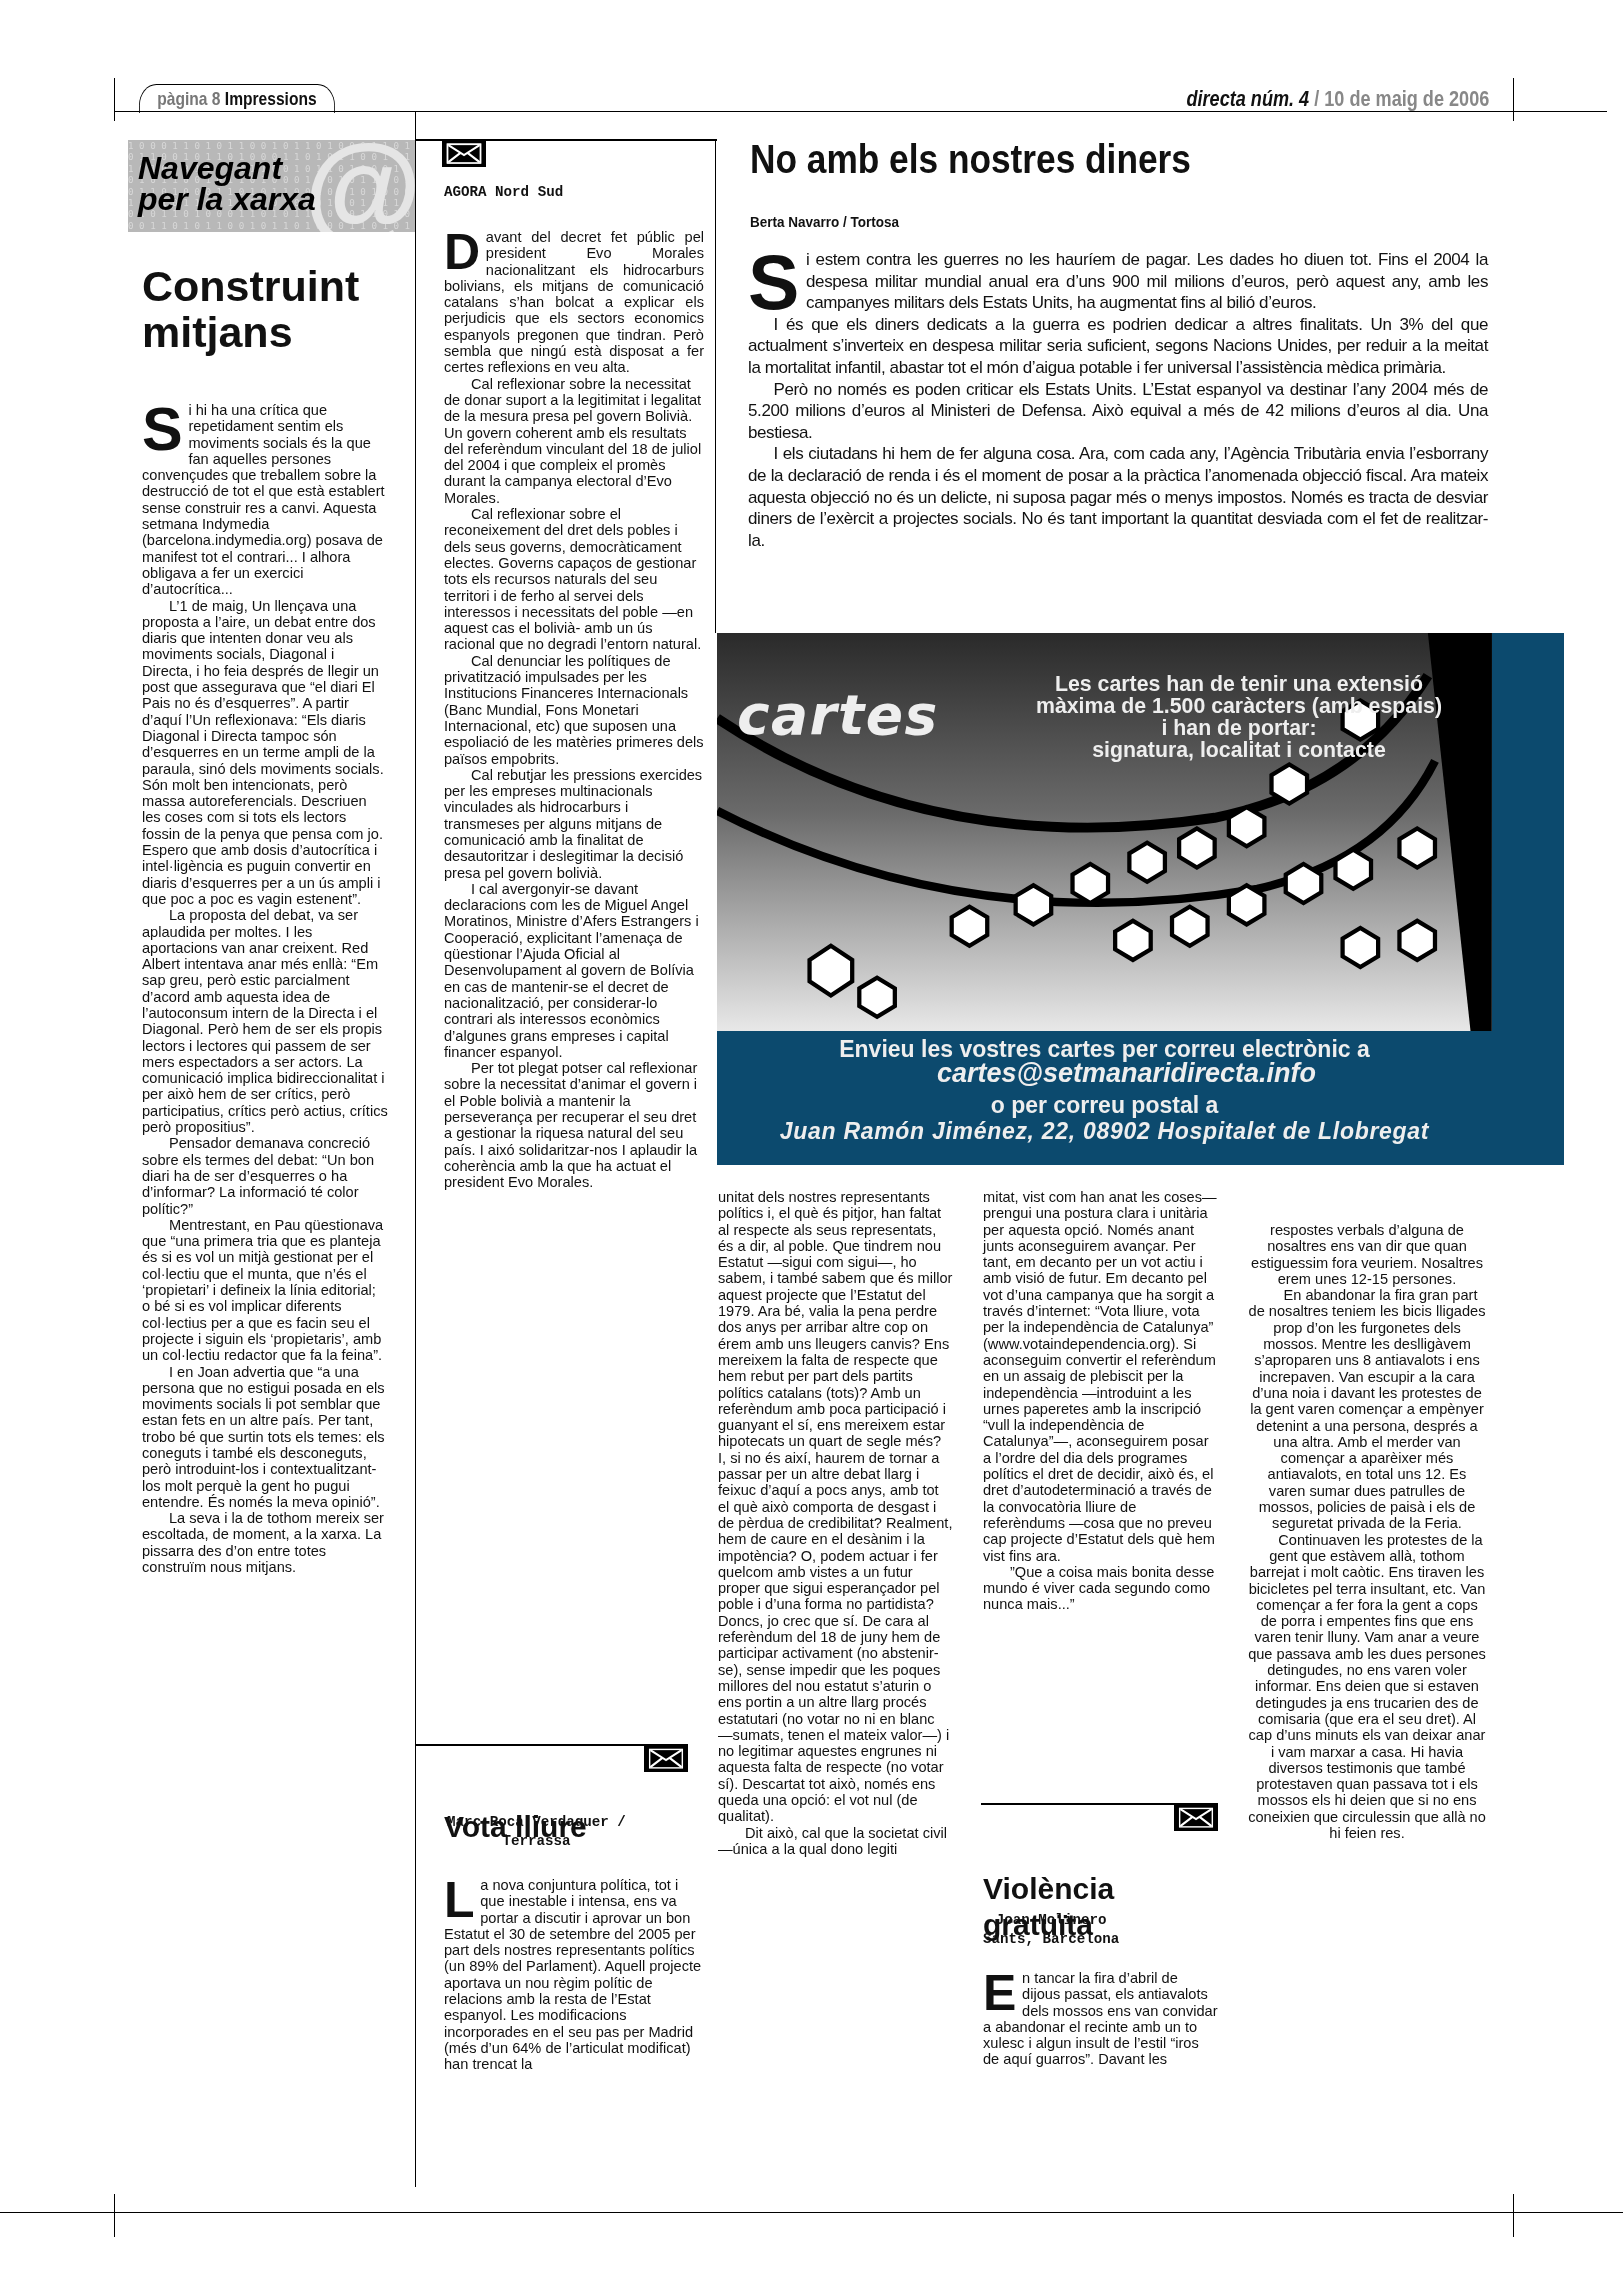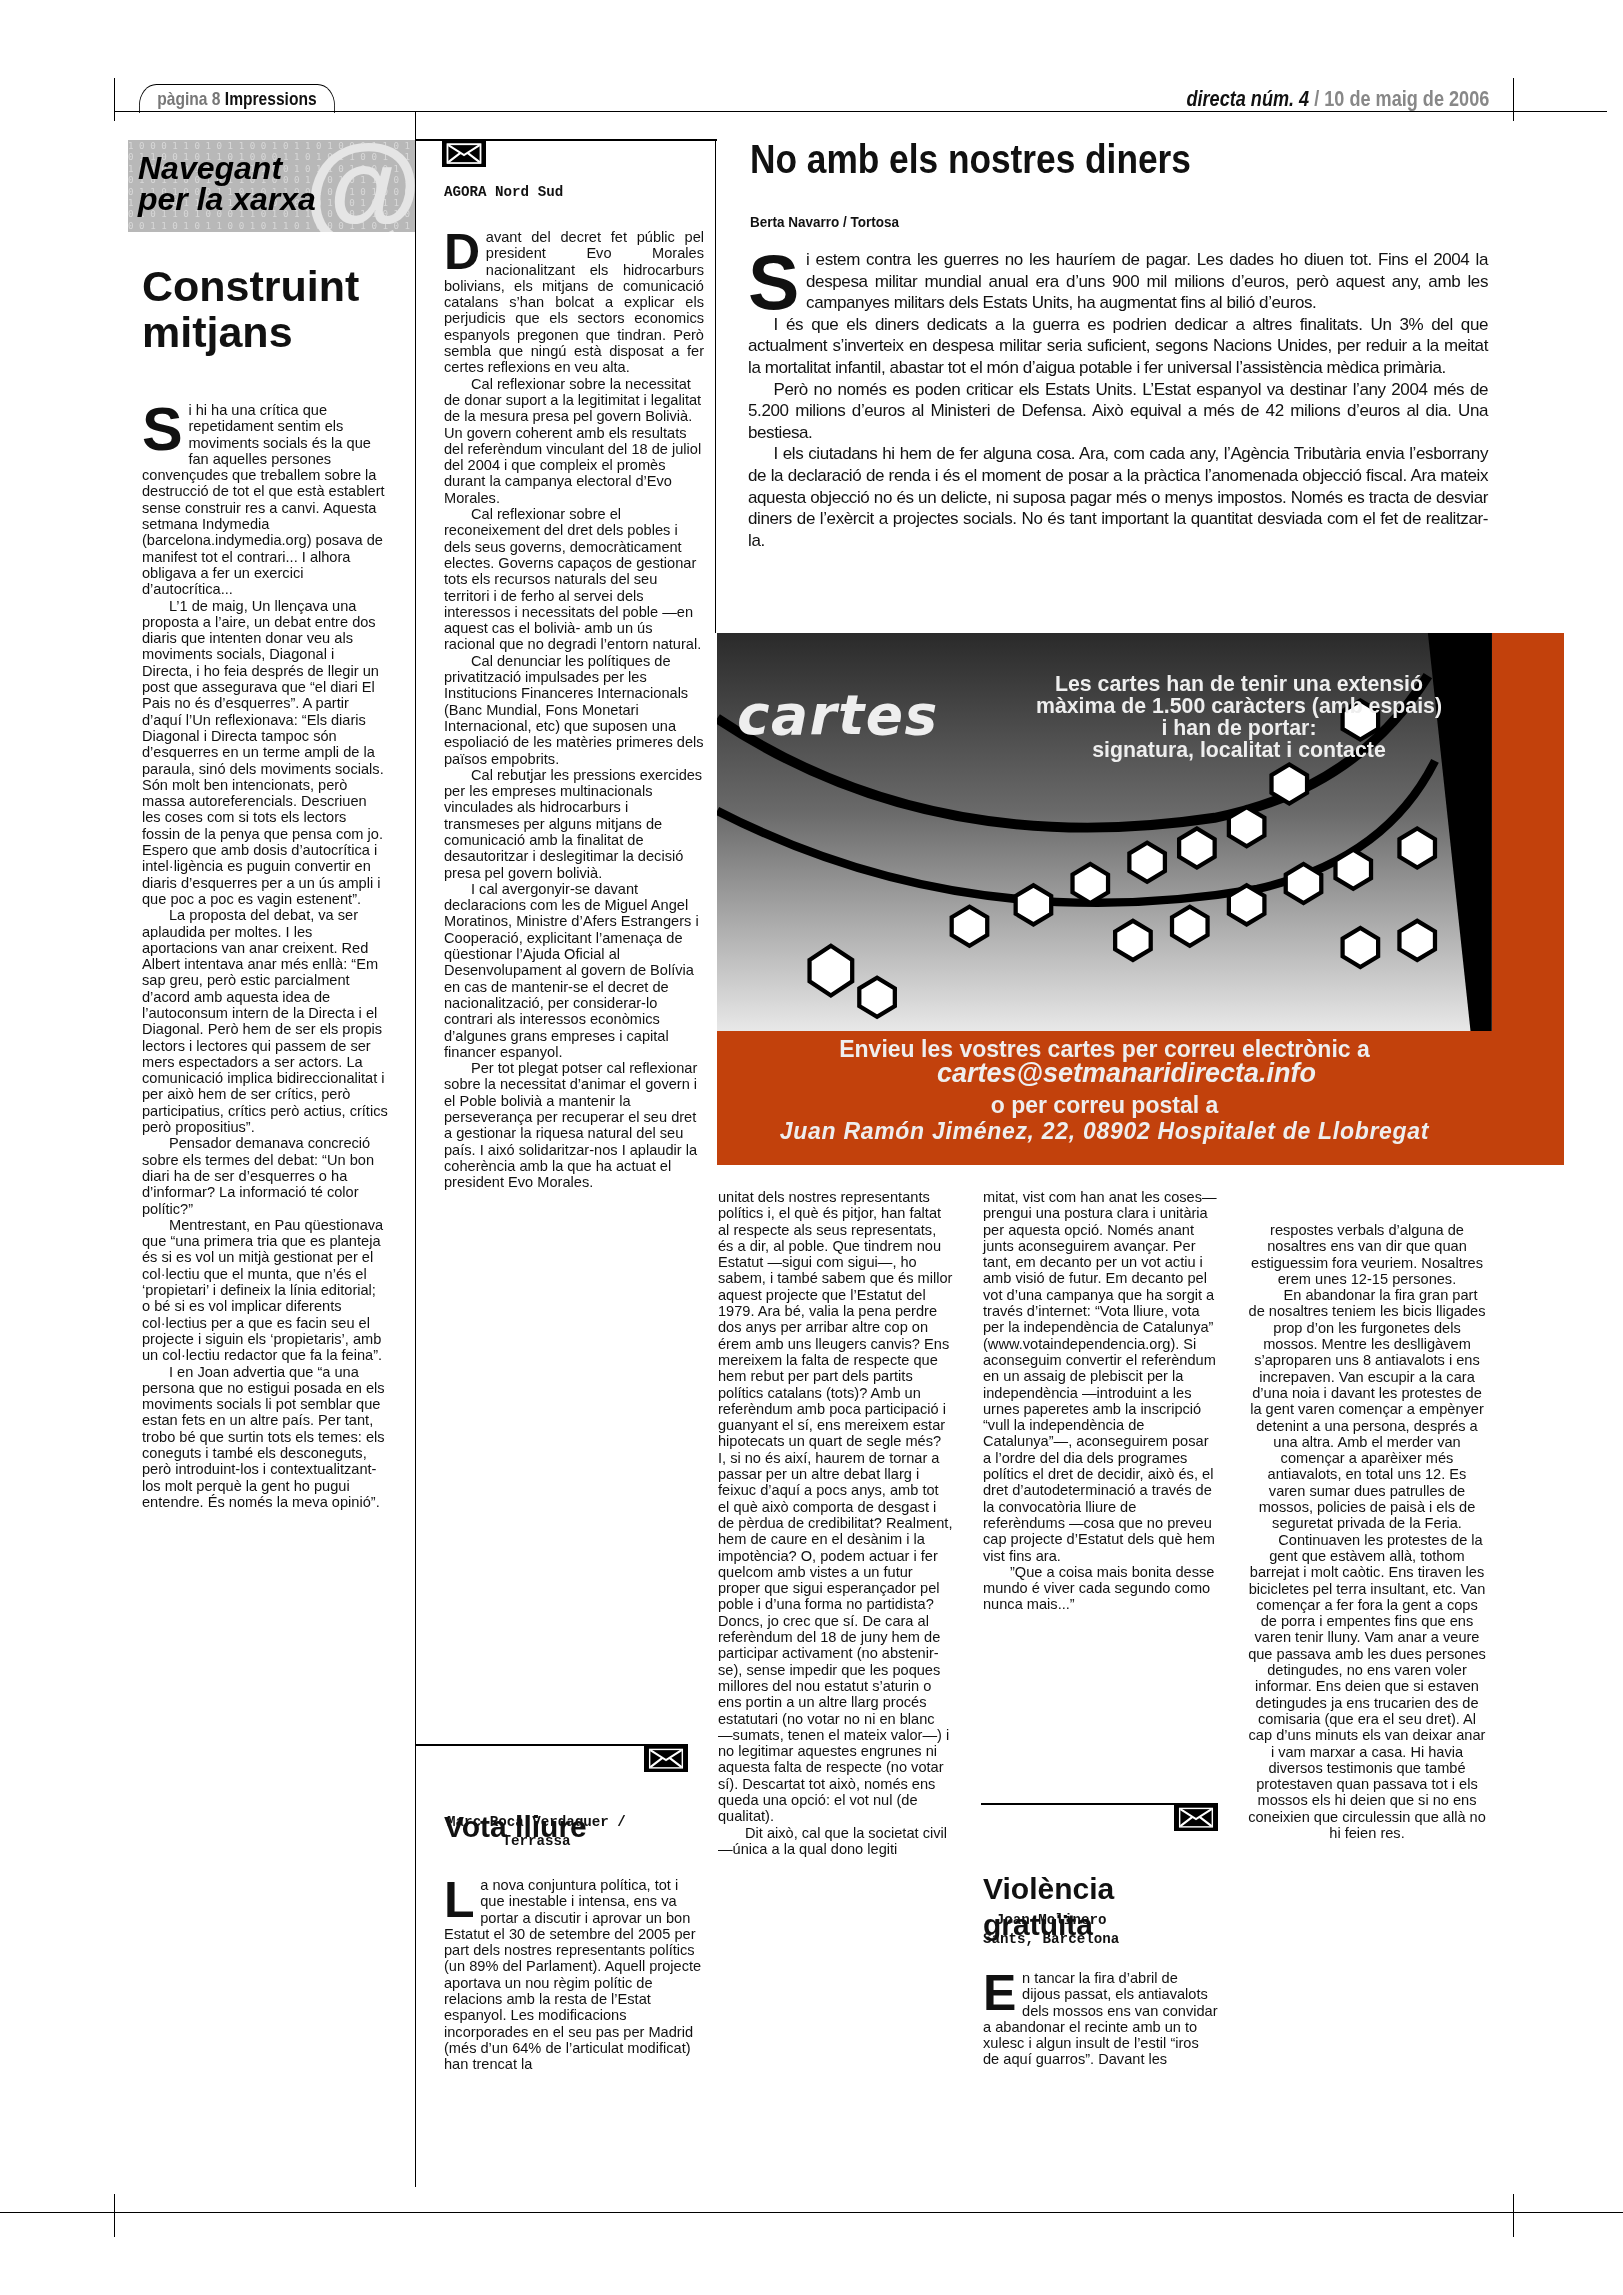--- a/index.html
+++ b/index.html
@@ -39,21 +39,21 @@
 
   
   .main-title { position:absolute; left:750px; top:134px; font-family:"Liberation Sans", sans-serif; font-weight:bold; font-size:41px; line-height:50px; transform:scaleX(0.86); transform-origin:left; white-space:nowrap; }
   .main-author { position:absolute; left:750px; top:213px; font-family:"Liberation Sans", sans-serif; font-weight:bold; font-size:15px; transform:scaleX(0.9); transform-origin:left; }
   .main-body { position:absolute; left:748px; top:249px; width:740px; font-family:"Liberation Sans", sans-serif; font-size:17px; line-height:21.6px; text-align:justify; }
   .main-body p { margin:0; text-indent:25.6px; letter-spacing:-0.4px; }
   .main-body p.first { text-indent:0; }
   .main-body .dropcap { font-size:77px; line-height:58px; margin:4.3px 7.1px 0 0; }
 
   
-  .ad { position:absolute; left:717px; top:633px; width:847px; height:532px; background:#c2410c; overflow:hidden; }
+  .ad { position:absolute; left:717px; top:633px; width:847px; height:532px; background:#0c4a6e; overflow:hidden; }
   .ad .art { position:absolute; left:0; top:0; width:775px; height:398px; background:linear-gradient(180deg,#2a2a2a 0%, #6a6a6a 45%, #b0b0b0 75%, #e8e8e8 100%); }
   .ad .cartes-word { position:absolute; left:20px; top:50px; font-family:"DejaVu Sans", sans-serif; font-weight:bold; font-style:italic; font-size:55px; color:#eee; letter-spacing:1.4px; }
   .ad .rules { position:absolute; left:284px; top:40px; width:476px; text-align:center; font-family:"Liberation Sans", sans-serif; font-weight:bold; font-size:21.3px; line-height:22px; color:#eee; }
   .ad .send { position:absolute; left:0; top:404px; width:775px; text-align:center; font-family:"Liberation Sans", sans-serif; font-weight:bold; color:#eee; }
   .ad .send .l1 { font-size:23px; line-height:24px; }
   .ad .send .email { font-size:27px; line-height:25.6px; font-style:italic;padding-left:44px; }
   .ad .send .l3 { font-size:23px; line-height:28.4px; margin-top:4.3px; }
   .ad .send .addr { font-size:23px; line-height:25.6px; font-style:italic; letter-spacing:0.7px; }
 
   .col3-body { position:absolute; left:718px; top:1189px; width:235px; }
@@ -92,20 +92,21 @@
 
 <div class="col1-title">Construint mitjans</div>
 
 <div class="col1-body body-text">
   <p class="first"><span class="dropcap">S</span><span>i hi ha una crítica que repetidament sentim els moviments socials és la que fan aquelles persones convençudes que treballem sobre la destrucció de tot el que està establert sense construir res a canvi. Aquesta setmana Indymedia (barcelona.indymedia.org) posava de manifest tot el contrari... I alhora obligava a fer un exercici d’autocrítica...</span></p>
   <p>L’1 de maig, Un llençava una proposta a l’aire, un debat entre dos diaris que intenten donar veu als moviments socials, Diagonal i Directa, i ho feia després de llegir un post que assegurava que “el diari El Pais no és d’esquerres”. A partir d’aquí l’Un reflexionava: “Els diaris Diagonal i Directa tampoc són d’esquerres en un terme ampli de la paraula, sinó dels moviments socials. Són molt ben intencionats, però massa autoreferencials. Descriuen les coses com si tots els lectors fossin de la penya que pensa com jo. Espero que amb dosis d’autocrítica i intel·ligència es puguin convertir en diaris d’esquerres per a un ús ampli i que poc a poc es vagin estenent”.</p>
   <p>La proposta del debat, va ser aplaudida per moltes. I les aportacions van anar creixent. Red Albert intentava anar més enllà: “Em sap greu, però estic parcialment d’acord amb aquesta idea de l’autoconsum intern de la Directa i el Diagonal. Però hem de ser els propis lectors i lectores qui passem de ser mers espectadors a ser actors. La comunicació implica bidireccionalitat i per això hem de ser crítics, però participatius, crítics però actius, crítics però propositius”.</p>
   <p>Pensador demanava concreció sobre els termes del debat: “Un bon diari ha de ser d’esquerres o ha d’informar? La informació té color polític?”</p>
   <p>Mentrestant, en Pau qüestionava que “una primera tria que es planteja és si es vol un mitjà gestionat per el col·lectiu que el munta, que n’és el ‘propietari’ i defineix la línia editorial; o bé si es vol implicar diferents col·lectius per a que es facin seu el projecte i siguin els ‘propietaris’, amb un col·lectiu redactor que fa la feina”.</p>
   <p>I en Joan advertia que “a una persona que no estigui posada en els moviments socials li pot semblar que estan fets en un altre país. Per tant, trobo bé que surtin tots els temes: els coneguts i també els desconeguts, però introduint-los i contextualitzant-los molt perquè la gent ho pugui entendre. És només la meva opinió”.</p>
+  <p>La seva i la de tothom mereix ser escoltada, de moment, a la xarxa. La pissarra des d’on entre totes construïm nous mitjans.</p>
 </div>
 
 <div class="vline" style="left:415px; top:139px; height:2048px;"></div>
 <div class="hline" style="left:415px; top:139px; width:302px; height:2.1px;"></div>
 <div class="vline" style="left:715px; top:139px; height:494px;"></div>
 
 <div class="mail-icon" style="left:442px; top:139px;">
   <svg width="36" height="21.3" viewBox="0 0 50 30">
       <rect x="1" y="1" width="48" height="28" fill="#fff" stroke="#fff"></rect>
       <rect x="3" y="3" width="44" height="24" fill="#000"></rect>

